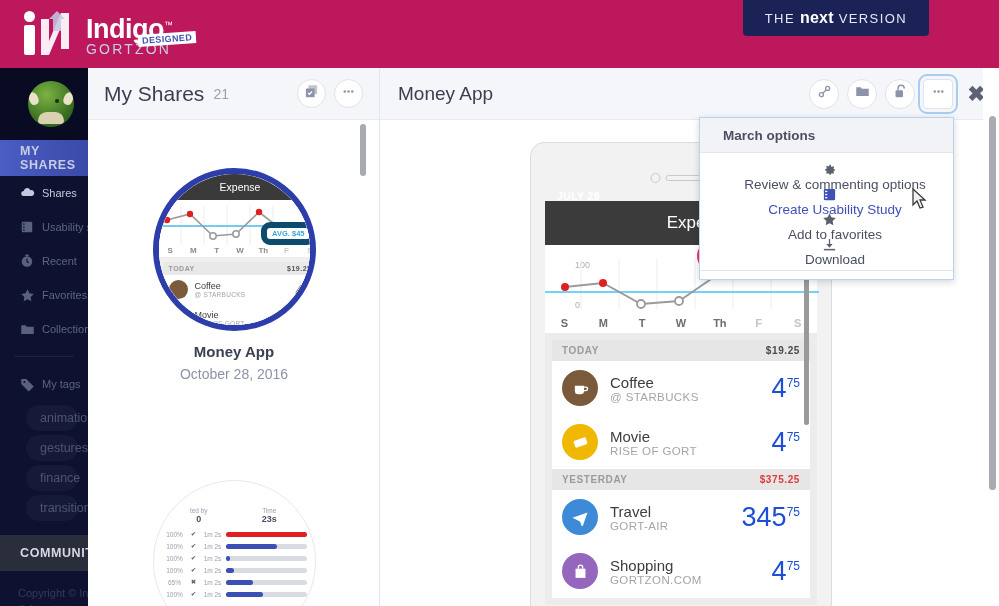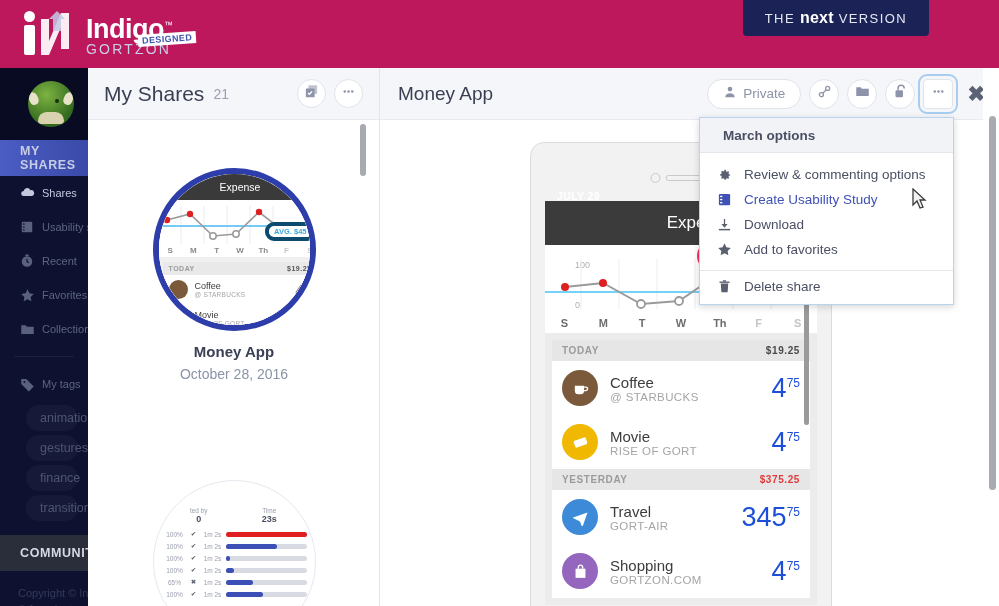--- a/index.html
+++ b/index.html
@@ -148,21 +148,21 @@
   }
   .mini-chart { height: 58px; position: relative; background: #fff; border-bottom: 1px solid #eee; }
   .mini-days {
     display: flex; position: absolute; bottom: 2px; left: 0; right: 0;
     font-size: 8px; color: #8a8a8a; font-weight: bold;
   }
   .mini-days span { flex: 1; text-align: center; }
   .mini-days span.dim { color: #c8c8c8; }
   .avg-pill {
     position: absolute; right: 6px; top: 22px;
-    border: 4px solid #0c4a6e; color: #3aa7d8; background: #fff;
+    border: 6px solid #0c4a6e; color: #3aa7d8; background: #fff;
     border-radius: 9px; font-size: 7.5px; padding: 1px 5px; font-weight: bold; margin-left: 41px;
   }
   .mini-list { background: #f0f0f0; padding: 4px; }
   .mini-sec {
     background: #e9e9e9; font-size: 7px; color: #9a9a9a; font-weight: bold;
     display: flex; justify-content: space-between; padding: 3px 6px;
     letter-spacing: 0.5px;
   }
   .mini-sec .amt { color: #555; }
   .mini-row {
@@ -275,21 +275,21 @@
     background: #ffffff; border: 1px solid #b9d4ee;
     box-shadow: 0 2px 7px rgba(0,0,0,0.16);
   }
   .menu-head {
     height: 35px; background: #f2f3f6; border-bottom: 1px solid #e4e6ec;
     display: flex; align-items: center; padding-left: 23px;
     font-size: 13.5px; font-weight: bold; color: #4a4f63;
   }
   .menu-item {
     height: 25px; display: flex; align-items: center; padding-left: 17px;
-    font-size: 13.5px; color: #4a4f63; cursor: pointer;
+    font-size: 13.5px; color: #4a4f63; cursor: pointer; flex-direction: column;
   }
   .menu-item .mi {
     width: 27px; flex: none; display: inline-flex; align-items: center;
     justify-content: flex-start; color: #5a6070;
   }
   .menu-item.hl { color: #3f51b5; }
   .menu-item.hl .mi { color: #3f51b5; }
   .menu-sep { height: 1px; background: #e4e6ec; margin: 8px 0; }
   .menu-pad-top { padding-top: 9px; }
   .menu-pad-bot { padding-bottom: 10px; }
@@ -558,29 +558,20 @@
           </div>
         </div>
       </div>
     </div>
   </div>
 
   <div class="detail">
     <div class="detail-head">
       <div class="detail-title">Money App</div>
 
-      <div class="pill-btn">
-        <span>
-          <svg width="14" height="14" viewBox="0 0 24 24" fill="currentColor">
-              <circle cx="12" cy="7" r="4"></circle>
-              <path d="M4 21c0-4.4 3.6-7 8-7s8 2.6 8 7z"></path>
-            </svg>
-        </span>
-        <span>Private</span>
-      </div>
 
       <div class="icon-btn">
         <span>
           <svg width="15" height="15" viewBox="0 0 24 24" fill="none" stroke="currentColor" stroke-width="2.1">
               <path d="M9.5 14.5l5-5"></path>
               <circle cx="7" cy="17" r="3.2"></circle>
               <circle cx="17" cy="7" r="3.2"></circle>
             </svg>
         </span>
       </div>
@@ -752,47 +743,37 @@
             <rect x="5" y="11" width="3.5" height="2.2" fill="#fff"></rect>
             <rect x="5" y="16" width="3.5" height="2.2" fill="#fff"></rect>
           </svg>
       </span>
       <span>Create Usability Study</span>
     </div>
 
     <div class="menu-item">
       <span class="mi">
         <svg width="15" height="15" viewBox="0 0 24 24" fill="currentColor">
-            <path d="M11 3h2v8h4l-5 6-5-6h4z"></path>
-            <rect x="3" y="19" width="18" height="2.4"></rect>
-          </svg>
-      </span>
-      <span>Download</span>
+            <path d="M12 2l3 6.5 7 .9-5 4.8 1.2 7L12 17.8 5.8 21.2 7 14.2 2 9.4l7-.9z"></path>
+          </svg>
+      </span>
+      <span>Add to favorites</span>
     </div>
 
     <div class="menu-item">
       <span class="mi">
         <svg width="15" height="15" viewBox="0 0 24 24" fill="currentColor">
-            <path d="M12 2l3 6.5 7 .9-5 4.8 1.2 7L12 17.8 5.8 21.2 7 14.2 2 9.4l7-.9z"></path>
-          </svg>
-      </span>
-      <span>Add to favorites</span>
+            <path d="M11 3h2v8h4l-5 6-5-6h4z"></path>
+            <rect x="3" y="19" width="18" height="2.4"></rect>
+          </svg>
+      </span>
+      <span>Download</span>
     </div>
 
     <div class="menu-sep"></div>
 
-    <div class="menu-item menu-pad-bot">
-      <span class="mi">
-        <svg width="15" height="15" viewBox="0 0 24 24" fill="currentColor">
-            <path d="M6 7h12l-1 14H7z"></path>
-            <rect x="4" y="4" width="16" height="2.2"></rect>
-            <rect x="9.5" y="2" width="5" height="2.2"></rect>
-          </svg>
-      </span>
-      <span>Delete share</span>
-    </div>
   </div>
 
   <svg class="cursor" viewBox="0 0 16 22">
     <path d="M1 1 L1 17 L5 13 L8 20 L11 19 L8 12 L13 12 Z" fill="#f2f2f2" stroke="#3a3a3a" stroke-width="1.3"></path>
   </svg>
 
 </div>
 
 </body></html>

